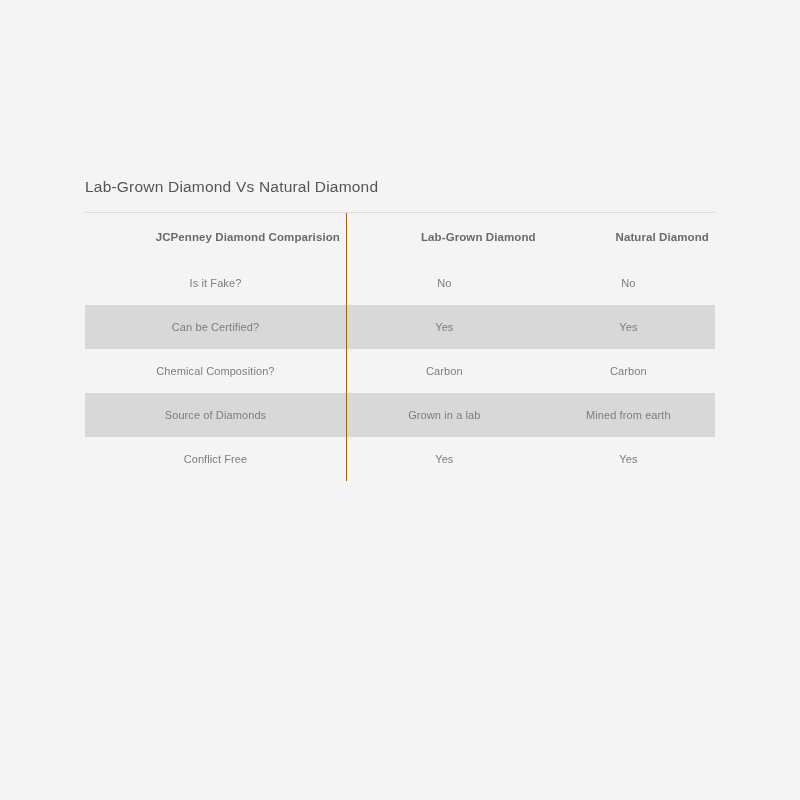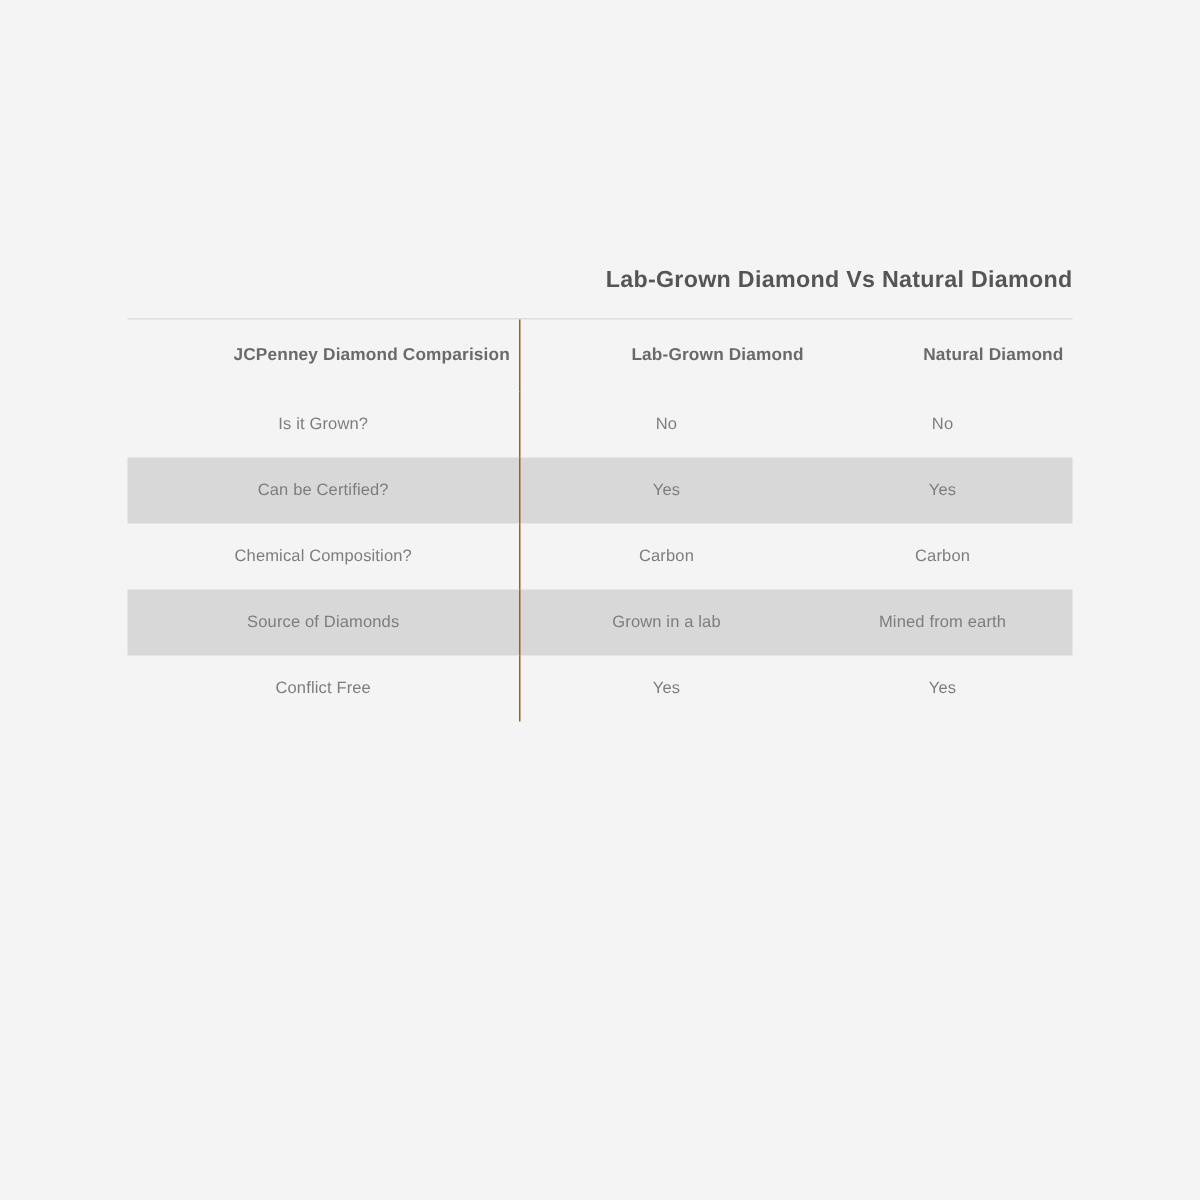--- a/index.html
+++ b/index.html
@@ -20,23 +20,23 @@
     height: 800px;
     box-sizing: border-box;
   }
   .comparison-wrap {
     position: absolute;
     left: 85px;
     top: 178px;
     width: 630px;
   }
   .title {
-    text-align: right;
+    text-align: left;
     font-size: 15.5px;
-    font-weight: bold;
+    font-weight: normal;
     color: #555555;
     letter-spacing: 0.2px;
     padding-bottom: 16px;
     border-bottom: 1px solid #dcdcdc;
   }
   table.cmp {
     width: 100%;
     border-collapse: collapse;
     table-layout: fixed;
   }
@@ -88,21 +88,21 @@
       </colgroup>
       <thead>
         <tr>
           <th>JCPenney Diamond Comparision</th>
           <th class="div-left">Lab-Grown Diamond</th>
           <th>Natural Diamond</th>
         </tr>
       </thead>
       <tbody>
         <tr class="plain">
-          <td>Is it Grown?</td>
+          <td>Is it Fake?</td>
           <td class="div-left">No</td>
           <td>No</td>
         </tr>
         <tr class="shaded">
           <td>Can be Certified?</td>
           <td class="div-left">Yes</td>
           <td>Yes</td>
         </tr>
         <tr class="plain">
           <td>Chemical Composition?</td>

